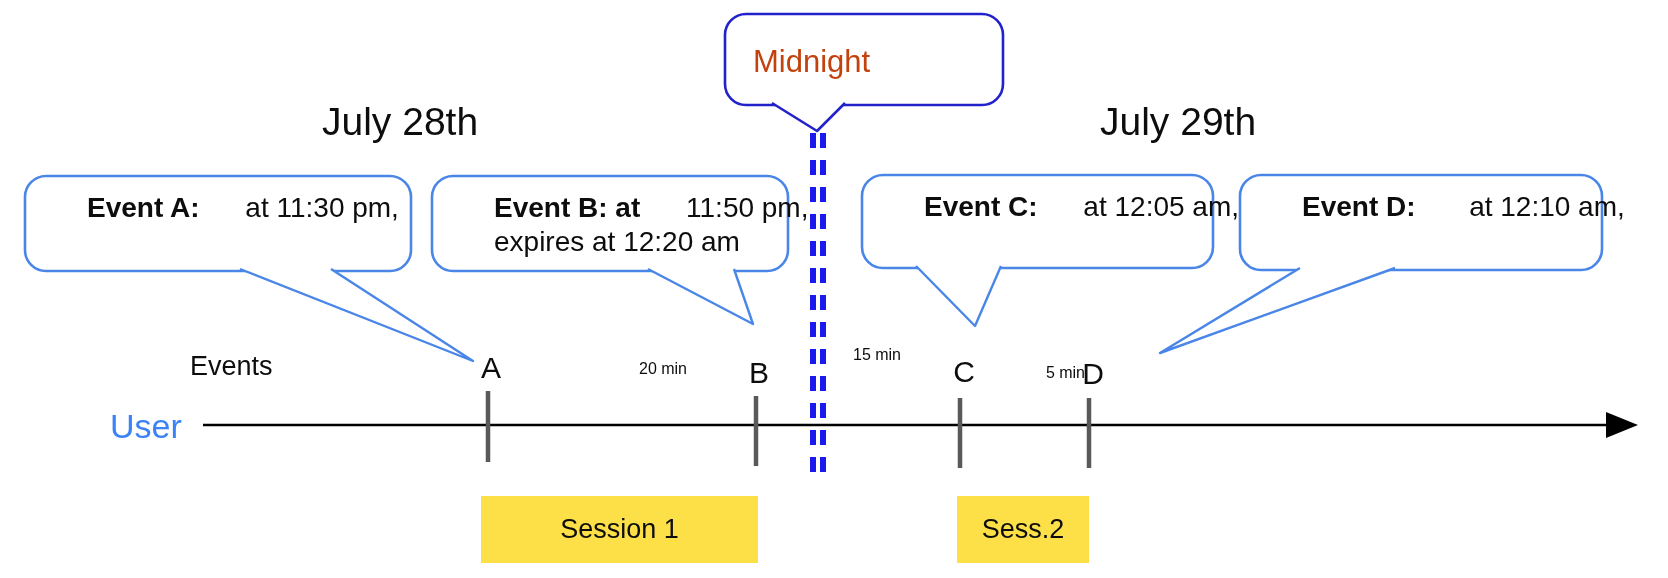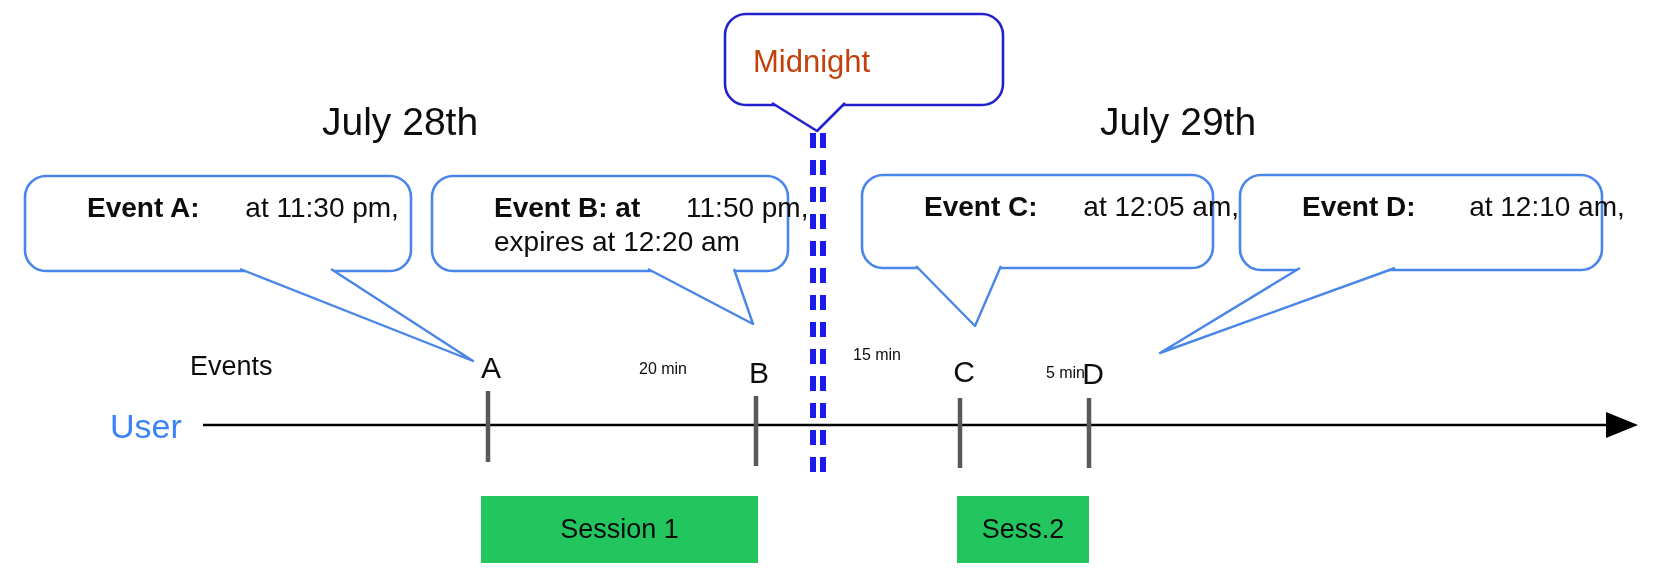--- a/index.html
+++ b/index.html
@@ -20,21 +20,21 @@
   }
   .bubble-line span{white-space:pre;margin-left:38px;}
   .bold{font-weight:bold;}
   .midnight-label{font-size:31px;color:#c2410c;}
   .tick-label{font-size:30px;width:44px;text-align:center;color:#0d0d0d;}
   .gap-label{font-size:16px;width:110px;text-align:center;color:#0d0d0d;}
   .axis-label-events{font-size:27px;color:#0d0d0d;}
   .axis-label-user{font-size:34px;color:#3b82f6;}
   .session-box{
     position:absolute;
-    background:#22c55e;
+    background:#fde047;
     display:flex;align-items:center;justify-content:center;
     font-size:27px;color:#0d0d0d;
   }
 </style>
 </head>
 <body>
 
 <div id="canvas">
 
   <svg id="shapes" viewBox="0 0 1668 578">

